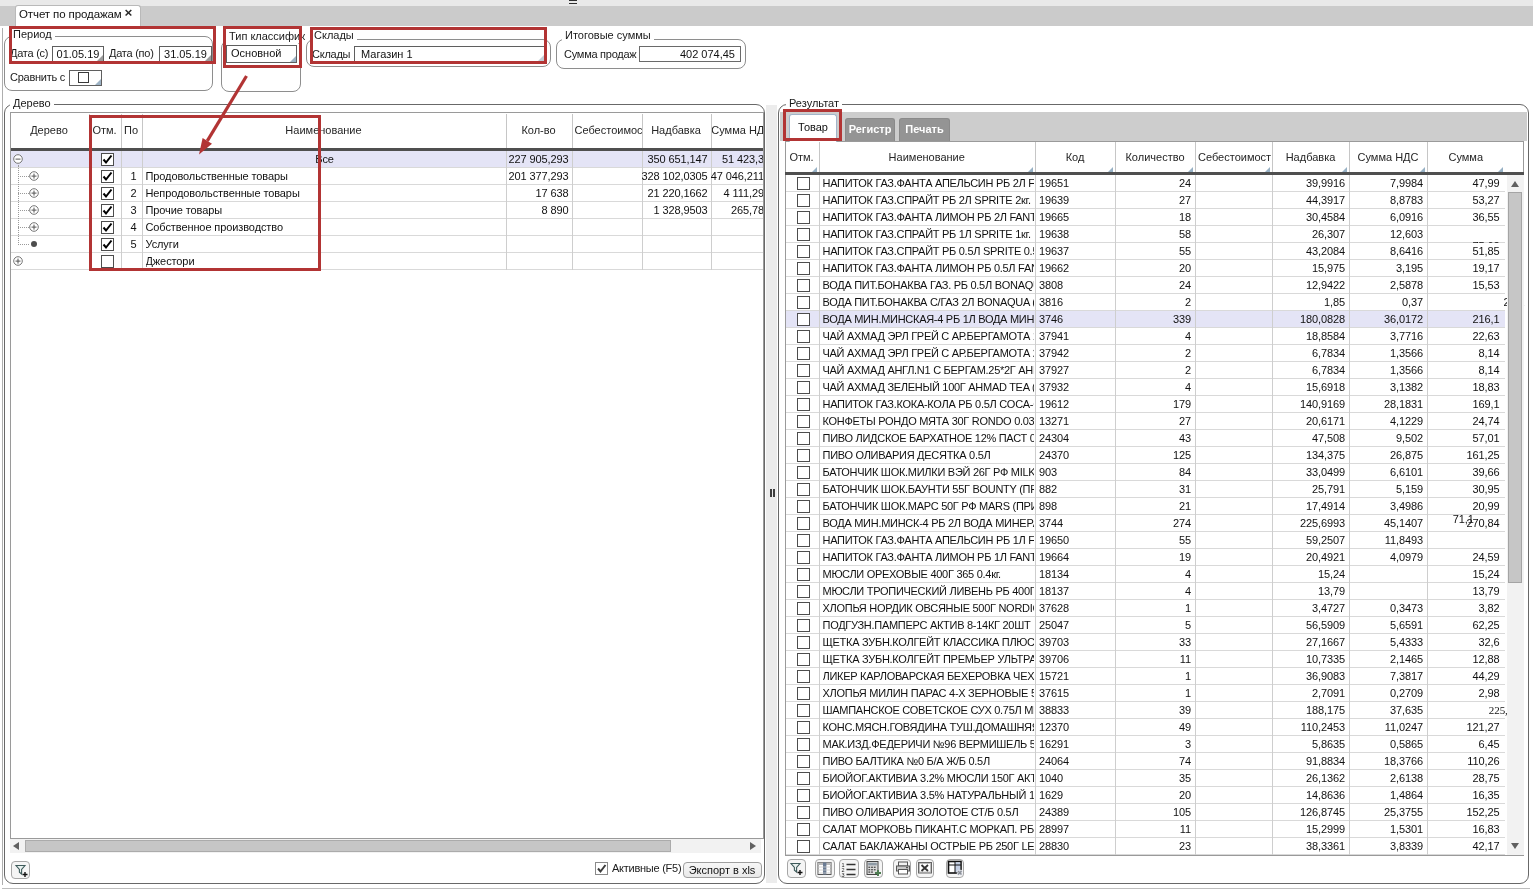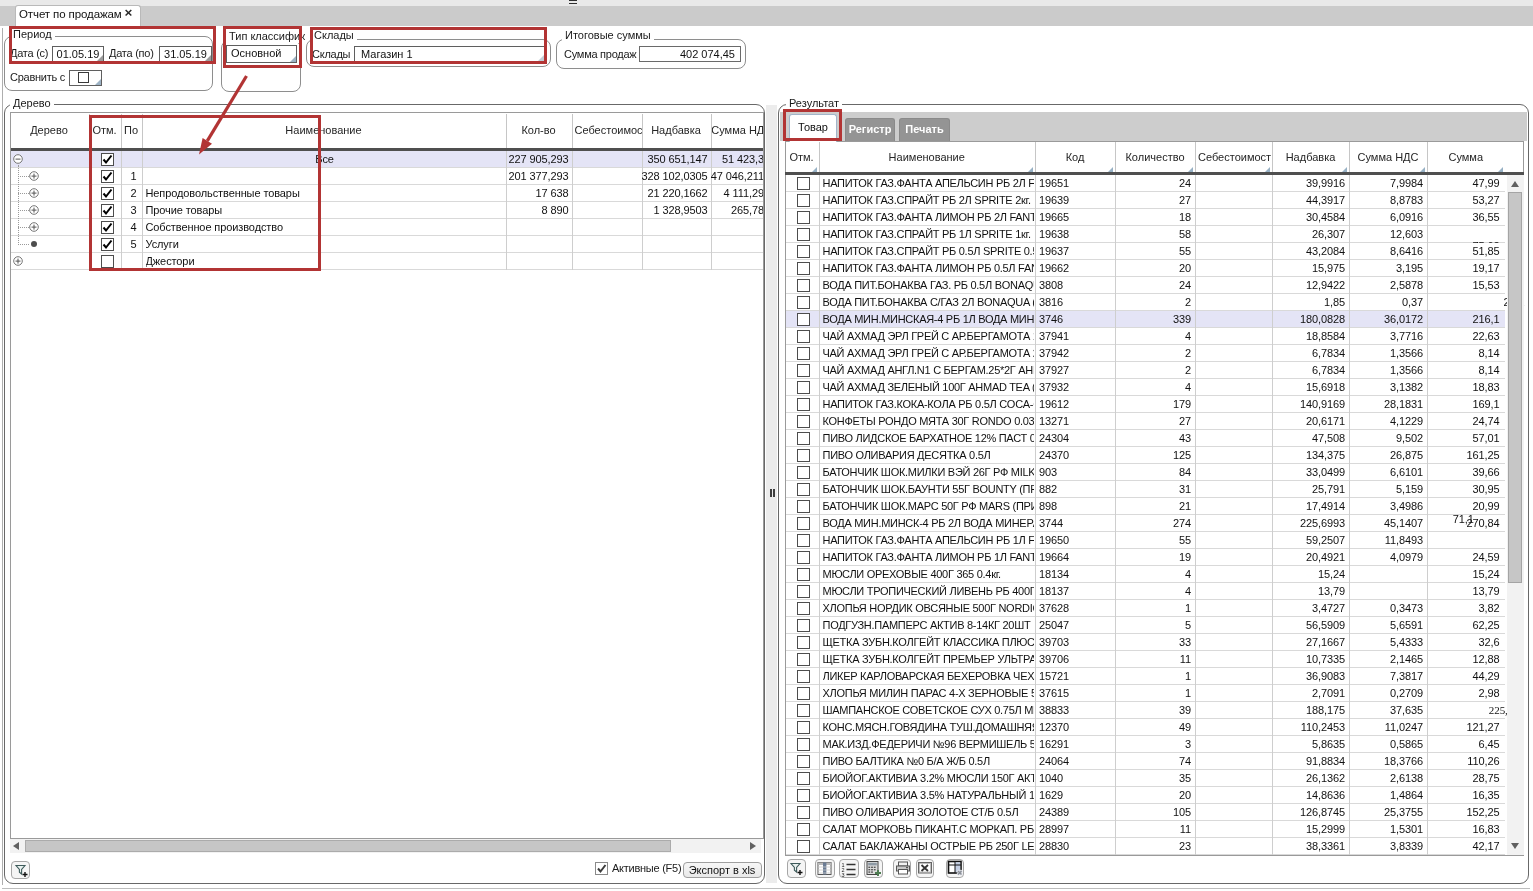--- a/index.html
+++ b/index.html
@@ -111,20 +111,21 @@
       <circle cx="5" cy="5" r="4.3" fill="#fff" stroke="#767676" stroke-width="1"></circle>
       <rect x="2.5" y="4.6" width="5" height="1" fill="#555"></rect>
       <rect x="4.5" y="2.6" width="1" height="5" fill="#555"></rect>
     </svg>
 <div class="cbx" style="left:90.5px;top:56.5px;">
       <svg width="13" height="13" style="position:absolute;left:-1px;top:-1px;">
         <path d="M2.5 6.5 L5 9.5 L10.5 2.5" stroke="#000" stroke-width="2" fill="none"></path>
       </svg>
     </div>
 <div class="cell num" style="left:110.0px;top:54.5px;width:16.0px;">1</div>
+<div class="cell" style="left:135.0px;top:54.5px;width:358.0px;">Продовольственные товары</div>
 <div class="cell num" style="left:495.0px;top:54.5px;width:63.0px;">201 377,293</div>
 <div class="cell num" style="left:631.0px;top:54.5px;width:66.0px;">328 102,0305</div>
 <div class="cell num" style="left:700.0px;top:54.5px;width:59.5px;">47 046,2112</div>
 <div class="abs" style="left:0;top:71.5px;width:100%;height:17px;background:#fff;border-bottom:1px solid #d9d9d9;"></div>
 <div class="vline" style="left:78.0px;top:71.5px;height:17px;background:#cecece;"></div>
 <div class="vline" style="left:110.0px;top:71.5px;height:17px;background:#cecece;"></div>
 <div class="vline" style="left:131.0px;top:71.5px;height:17px;background:#cecece;"></div>
 <div class="vline" style="left:495.0px;top:71.5px;height:17px;background:#cecece;"></div>
 <div class="vline" style="left:561.0px;top:71.5px;height:17px;background:#cecece;"></div>
 <div class="vline" style="left:631.0px;top:71.5px;height:17px;background:#cecece;"></div>

